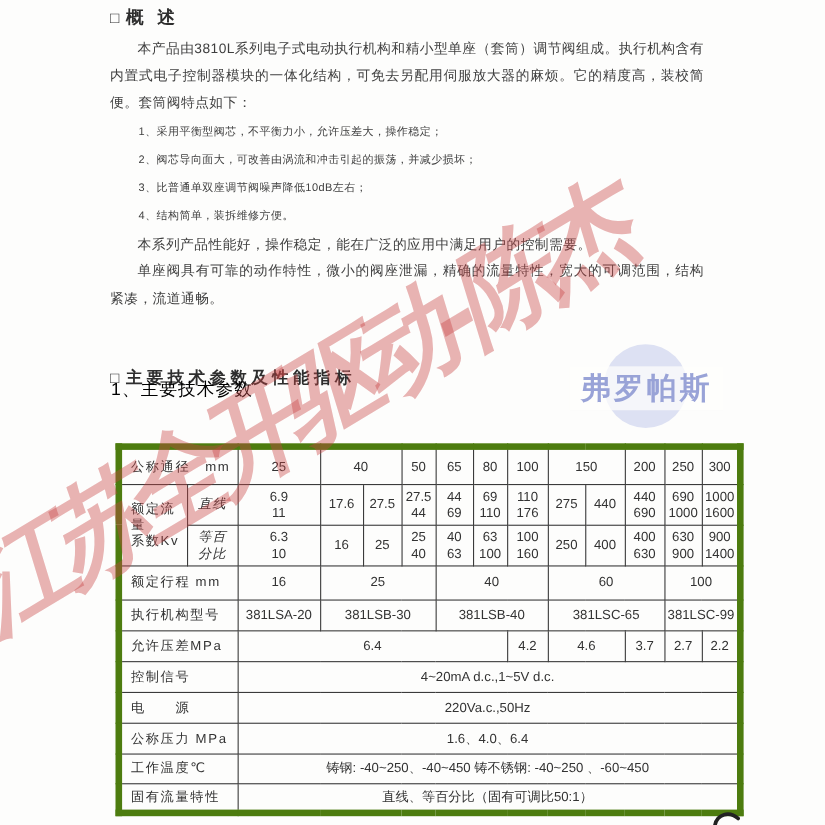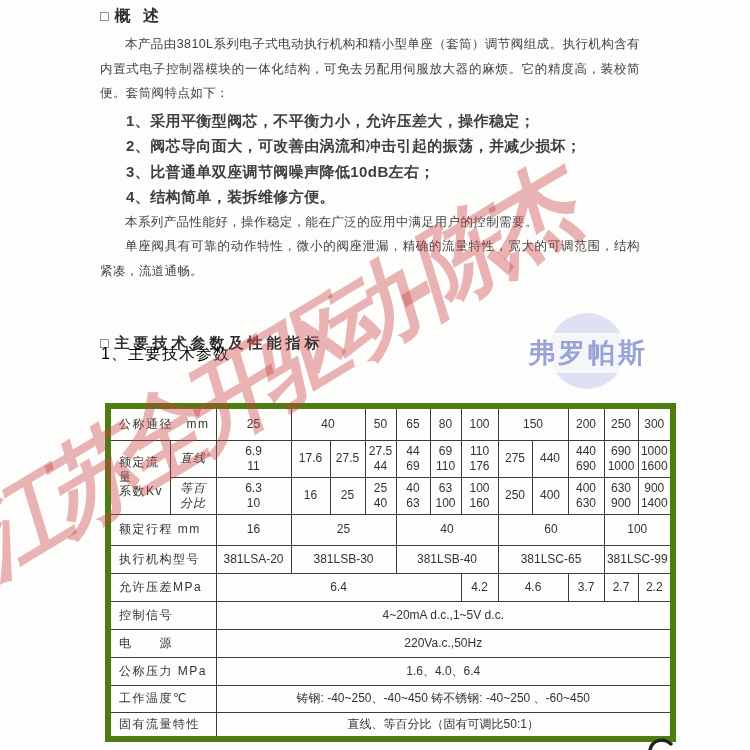--- a/index.html
+++ b/index.html
@@ -18,21 +18,21 @@
   #title-specs{top:334px;font-size:15px;}
   .sub-title{position:absolute;left:101px;top:344px;font-size:16px;color:#000000;letter-spacing:1px;}
   
   .content{position:absolute;left:100px;top:32px;width:540px;z-index:1;}
   .para{margin:0;font-size:12.5px;line-height:24.5px;letter-spacing:0.4px;text-align:justify;}
   .indent{text-indent:2em;}
   .model-stack{display:inline-flex;flex-direction:column;vertical-align:-4px;
     font-size:8.5px;line-height:8px;font-weight:bold;letter-spacing:0;}
   .model-prefix{font-weight:bold;letter-spacing:0;}
   .features{list-style:none;margin:2px 0 0 0;padding:0 0 0 26px;}
-  .features li{font-size:15px;line-height:25.5px;letter-spacing:0.4px;font-weight:bold;}
+  .features li{font-size:10px;line-height:25.5px;letter-spacing:0.4px;}
   
   .spec-table{
     position:absolute;left:105px;top:403px;width:565px;z-index:2;
     border-collapse:collapse;table-layout:fixed;background:transparent;
   }
   .spec-table td,.spec-table th{
     border:1.6px solid #3b3b3b;padding:0;margin:0;
     font-size:12px;font-weight:normal;color:#333;text-align:center;vertical-align:middle;
     white-space:pre-wrap;line-height:1.2;overflow:hidden;
   }

